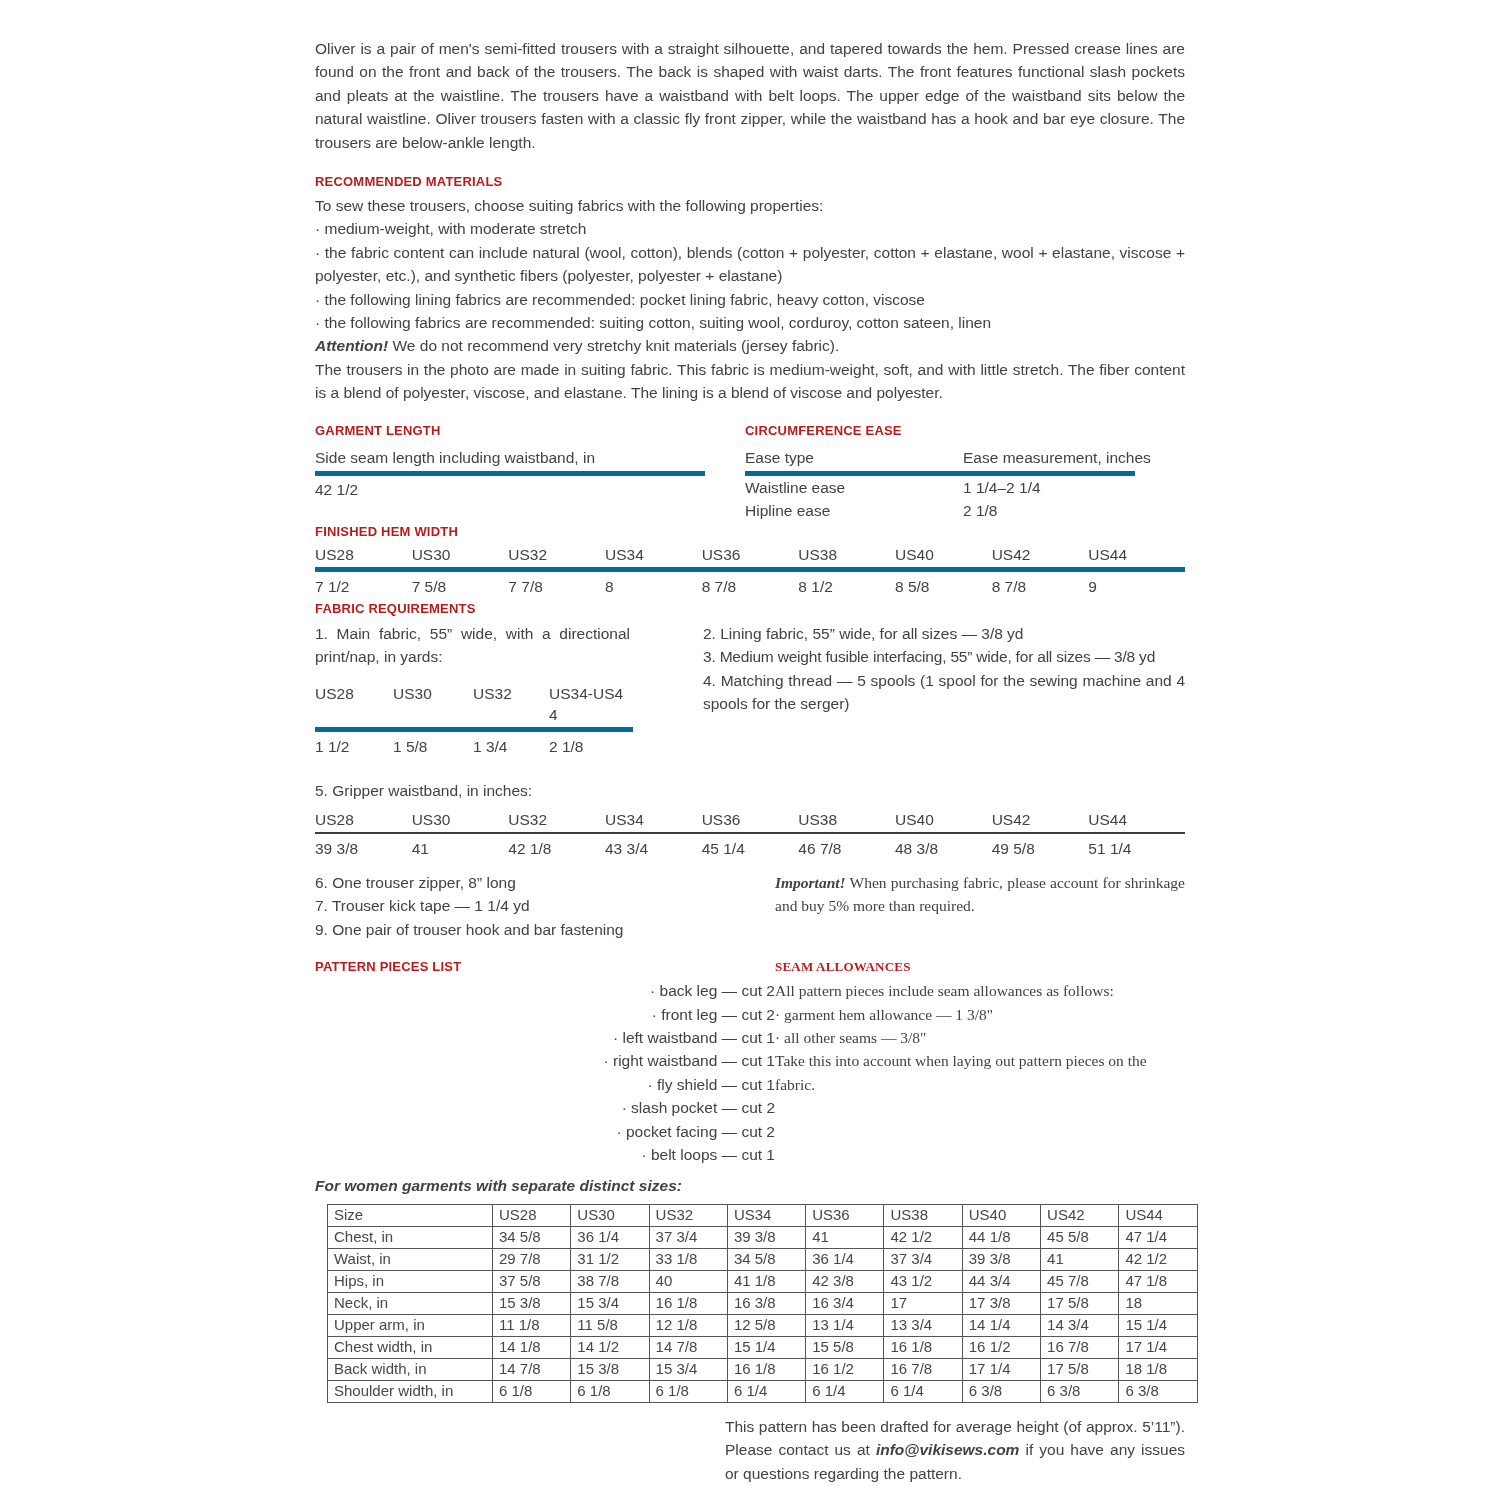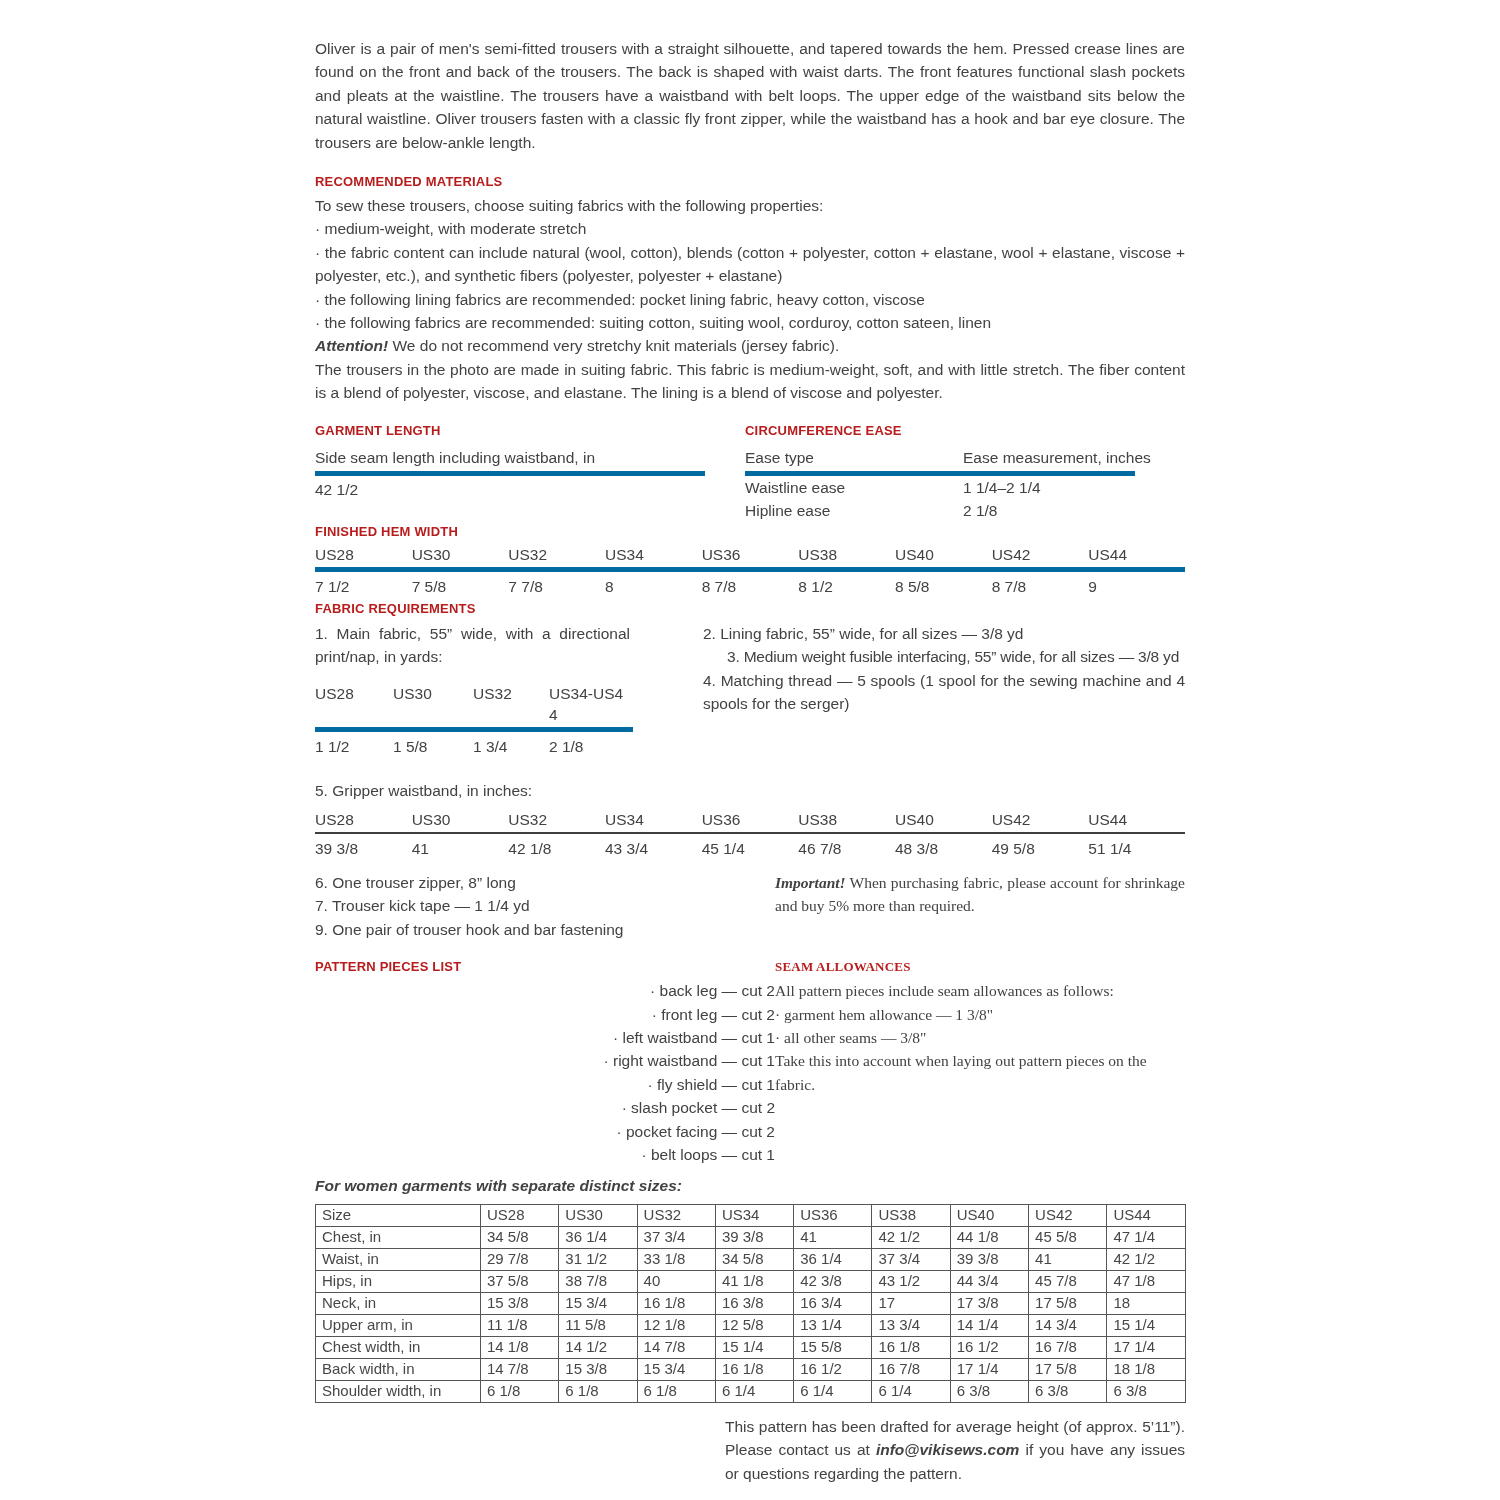--- a/index.html
+++ b/index.html
@@ -30,38 +30,38 @@
 
   .sec-hw{margin-top:0;}
   .grid9{display:grid;grid-template-columns:repeat(9,1fr);}
   .hdr-row{margin-top:2px;line-height:21px;padding-bottom:2px;}
   .val-row{padding-top:4px;line-height:22px;}
 
   .sec-fr{margin-top:1px;}
   .fr{margin-top:3px;}
   .fr-left{width:315px;}
   .fr-right{width:482px;margin-left:73px;}
-  .tight{letter-spacing:-0.2px;margin-left:24px;}
+  .tight{letter-spacing:-0.2px;}
   .grid4{display:grid;grid-template-columns:78px 80px 76px 84px;width:318px;}
   .mf-hdr{margin-top:14px;line-height:21px;padding-bottom:2px;}
 
   .item5{margin-top:21px;}
   .grip-hdr{margin-top:7px;}
 
   .notions{margin-top:11px;}
   .notions-left{width:460px;}
   .right-col{width:410px;margin-left:auto;font-family:Liberation Serif, serif;}
 
   .pp-sa{margin-top:16px;}
   .pp-left{width:460px;}
   .pp-items{margin-top:2px;text-align:right;}
   .sa-body{margin-top:2px;}
 
   .caption{margin-top:8px;font-size:15.5px;}
-  table.sizes{border-collapse:collapse;width:870px;margin-top:6px;table-layout:fixed;}
+  table.sizes{border-collapse:collapse;width:870px;margin-top:6px;table-layout:fixed;margin-left:12px;}
   table.sizes td{
     border:1px solid #565656;padding:0 0 0 6px;height:21px;
     font-size:15px;line-height:18px;color:#474747;overflow:hidden;white-space:nowrap;
   }
   .footer{margin-top:12px;margin-left:410px;width:460px;}
 </style>
 </head>
 <body>
 
 <div class="page">

